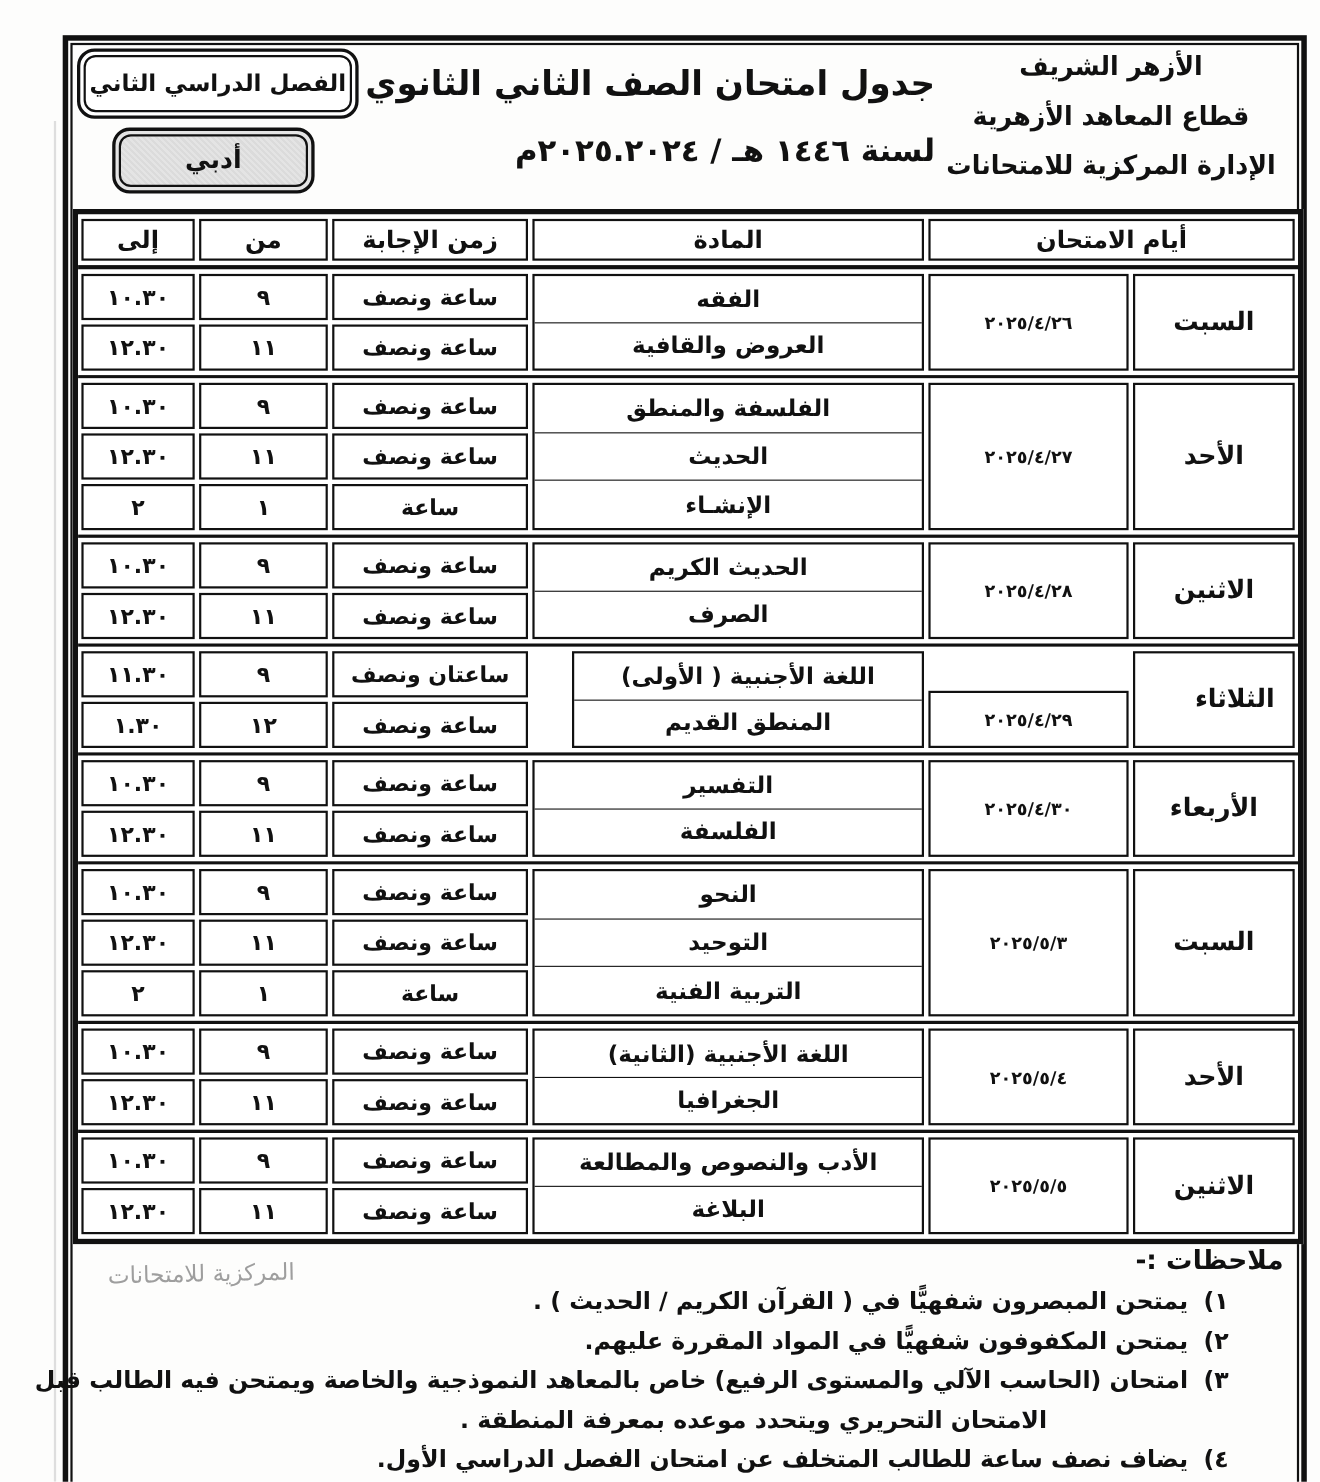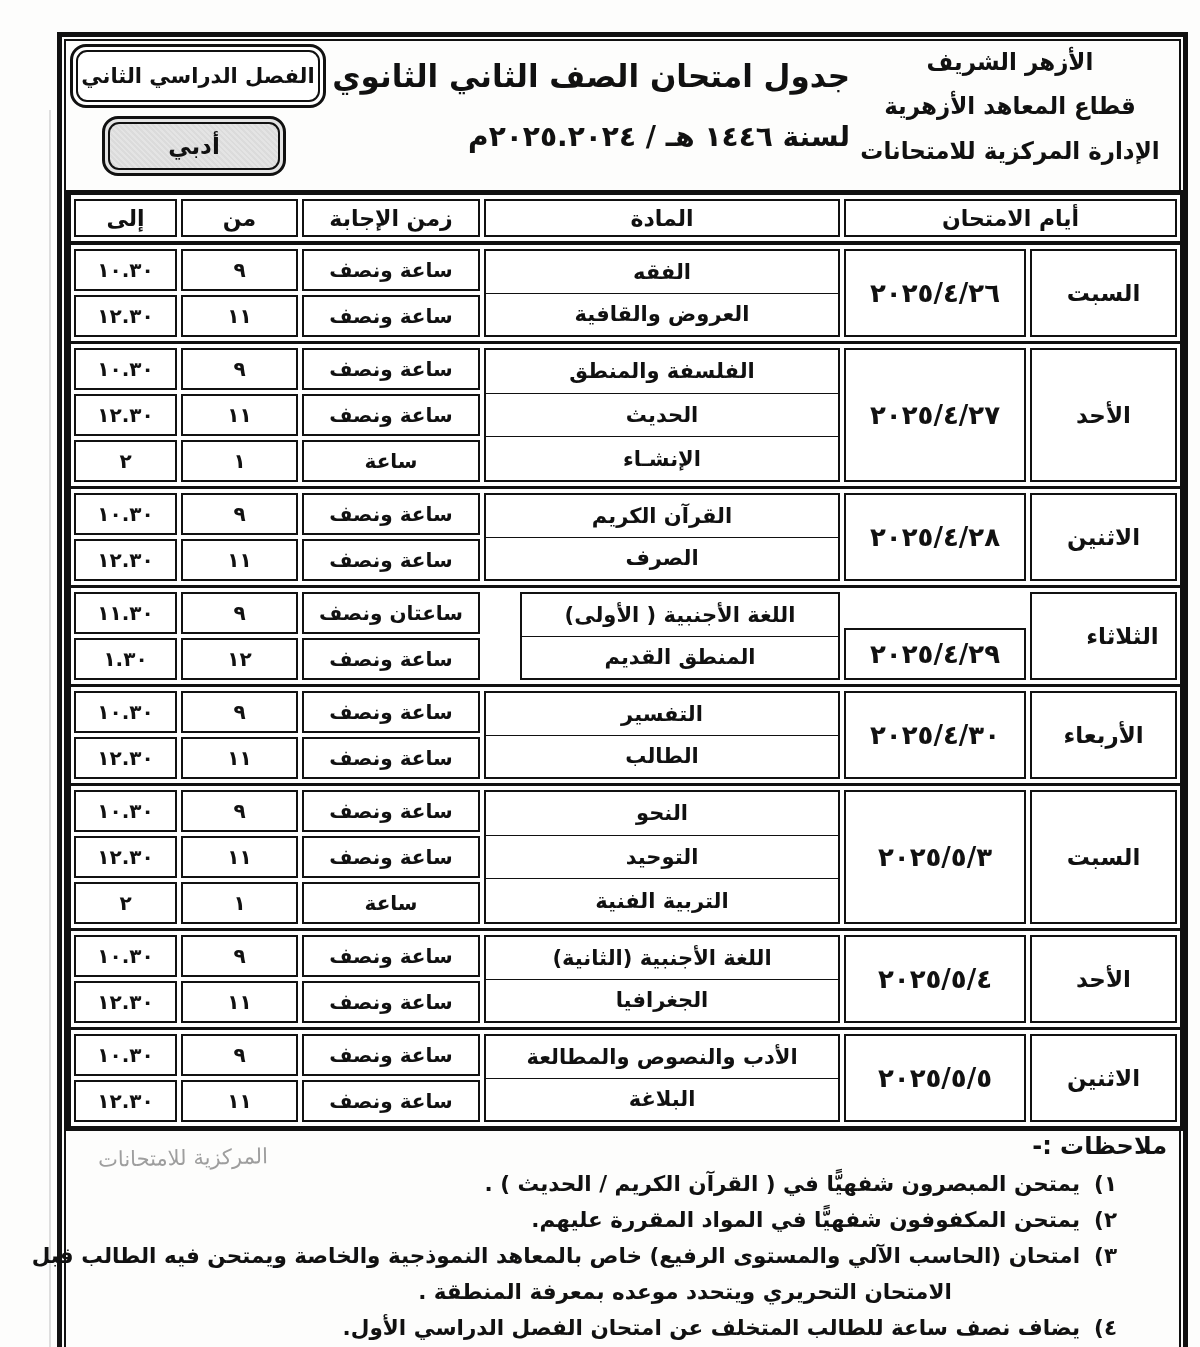--- a/index.html
+++ b/index.html
@@ -65,21 +65,21 @@
   .block:last-child{border-bottom:none;}
   .block.thead{grid-auto-rows:38px; border-bottom:4px solid var(--ink);}
   .cell{
     border:2px solid var(--ink);
     display:flex; align-items:center; justify-content:center;
     font-weight:bold; font-size:20px; background:#fff;
     text-align:center; padding:0 4px;
   }
   .cell.hdr{font-size:22px;}
   .cell.day{font-size:23px;}
-  .cell.date{font-size:26px;}
+  .cell.date{font-size:16px;}
   .subject-stack{
     border:2px solid var(--ink); display:flex; flex-direction:column; background:#fff;
   }
   .subject-stack .subj{
     flex:1; display:flex; align-items:center; justify-content:center;
     font-weight:bold; font-size:21px; text-align:center;
   }
   .subject-stack .subj + .subj{border-top:1.5px solid var(--ink);}
 
   
@@ -158,21 +158,21 @@
         <div class="cell" style="grid-area: 2 / 5;">١١</div>
         <div class="cell" style="grid-area: 2 / 6;">١٢.٣٠</div>
         <div class="cell" style="grid-area: 3 / 4;">ساعة</div>
         <div class="cell" style="grid-area: 3 / 5;">١</div>
         <div class="cell" style="grid-area: 3 / 6;">٢</div>
       </div>
       <div class="block">
         <div class="cell day" style="grid-area: 1 / 1 / span 2;">الاثنين</div>
         <div class="cell date" style="grid-area: 1 / 2 / span 2;">٢٠٢٥/٤/٢٨</div>
         <div class="subject-stack" style="grid-area: 1 / 3 / span 2;">
-          <div class="subj">القرآن الكريم</div>
+          <div class="subj">الحديث الكريم</div>
           <div class="subj">الصرف</div>
         </div>
         <div class="cell" style="grid-area: 1 / 4;">ساعة ونصف</div>
         <div class="cell" style="grid-area: 1 / 5;">٩</div>
         <div class="cell" style="grid-area: 1 / 6;">١٠.٣٠</div>
         <div class="cell" style="grid-area: 2 / 4;">ساعة ونصف</div>
         <div class="cell" style="grid-area: 2 / 5;">١١</div>
         <div class="cell" style="grid-area: 2 / 6;">١٢.٣٠</div>
       </div>
       <div class="block">
@@ -187,21 +187,21 @@
         <div class="cell" style="grid-area: 1 / 6;">١١.٣٠</div>
         <div class="cell" style="grid-area: 2 / 4;">ساعة ونصف</div>
         <div class="cell" style="grid-area: 2 / 5;">١٢</div>
         <div class="cell" style="grid-area: 2 / 6;">١.٣٠</div>
       </div>
       <div class="block">
         <div class="cell day" style="grid-area: 1 / 1 / span 2;">الأربعاء</div>
         <div class="cell date" style="grid-area: 1 / 2 / span 2;">٢٠٢٥/٤/٣٠</div>
         <div class="subject-stack" style="grid-area: 1 / 3 / span 2;">
           <div class="subj">التفسير</div>
-          <div class="subj">الطالب</div>
+          <div class="subj">الفلسفة</div>
         </div>
         <div class="cell" style="grid-area: 1 / 4;">ساعة ونصف</div>
         <div class="cell" style="grid-area: 1 / 5;">٩</div>
         <div class="cell" style="grid-area: 1 / 6;">١٠.٣٠</div>
         <div class="cell" style="grid-area: 2 / 4;">ساعة ونصف</div>
         <div class="cell" style="grid-area: 2 / 5;">١١</div>
         <div class="cell" style="grid-area: 2 / 6;">١٢.٣٠</div>
       </div>
       <div class="block">
         <div class="cell day" style="grid-area: 1 / 1 / span 3;">السبت</div>

